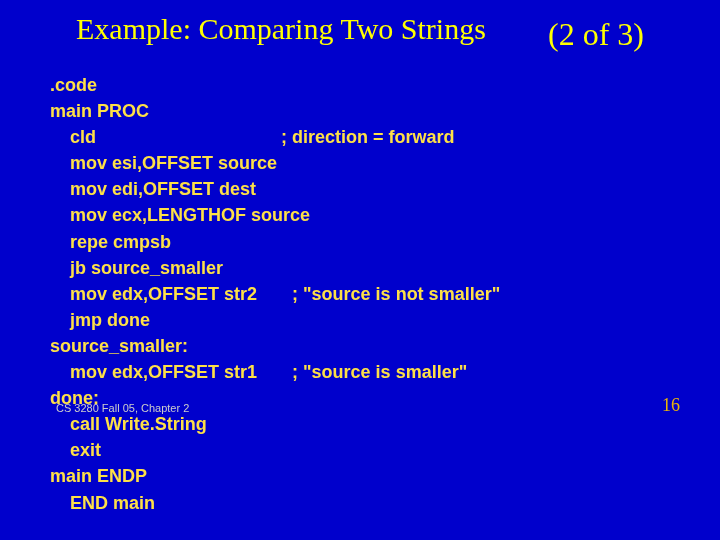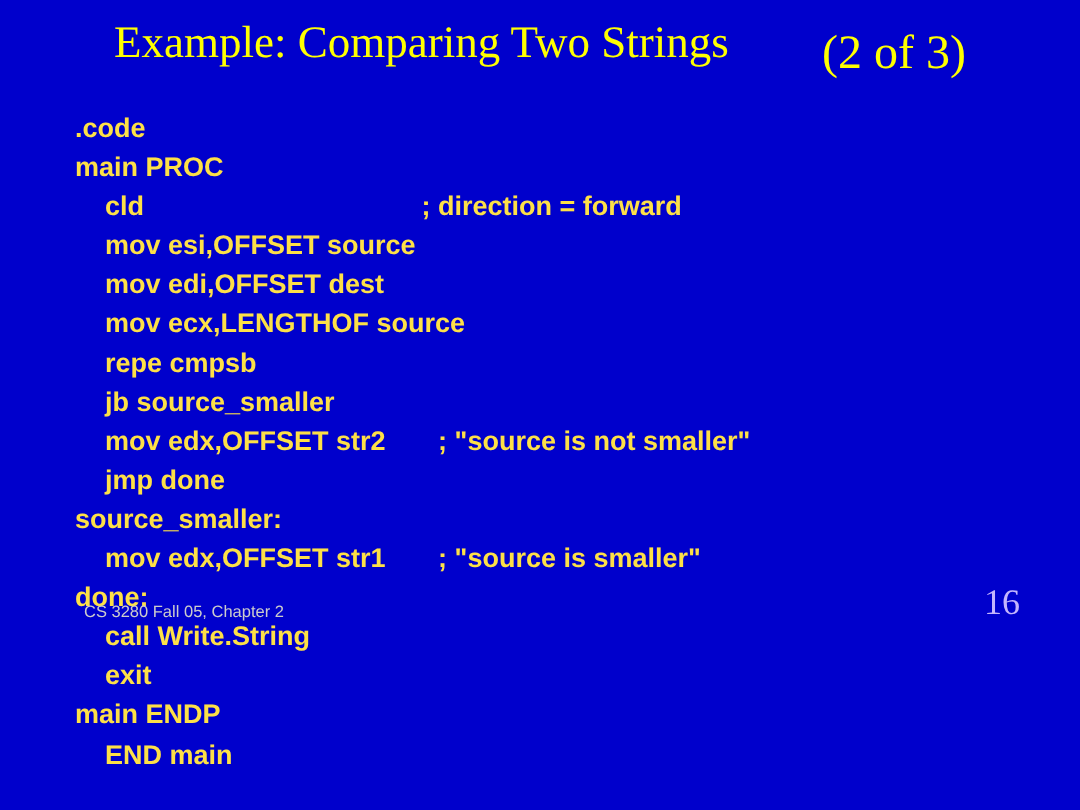--- a/index.html
+++ b/index.html
@@ -48,23 +48,23 @@
     left: 56px;
     bottom: 22px;
     color: #cccccc;
     font-family: Verdana, Geneva, sans-serif;
     font-size: 11px;
   }
   .pagenum {
     position: absolute;
     right: 40px;
     bottom: 20px;
-    color: #c4b5fd;
+    color: #eab308;
     font-family: "Times New Roman", Times, serif;
-    font-size: 24px;
+    font-size: 18px;
   }
 </style>
 </head>
 <body>
 
 <div class="slide">
   <div class="title">Example: Comparing Two Strings</div>
   <div class="subtitle">(2 of 3)</div>
   <div class="code">.code
 main PROC

